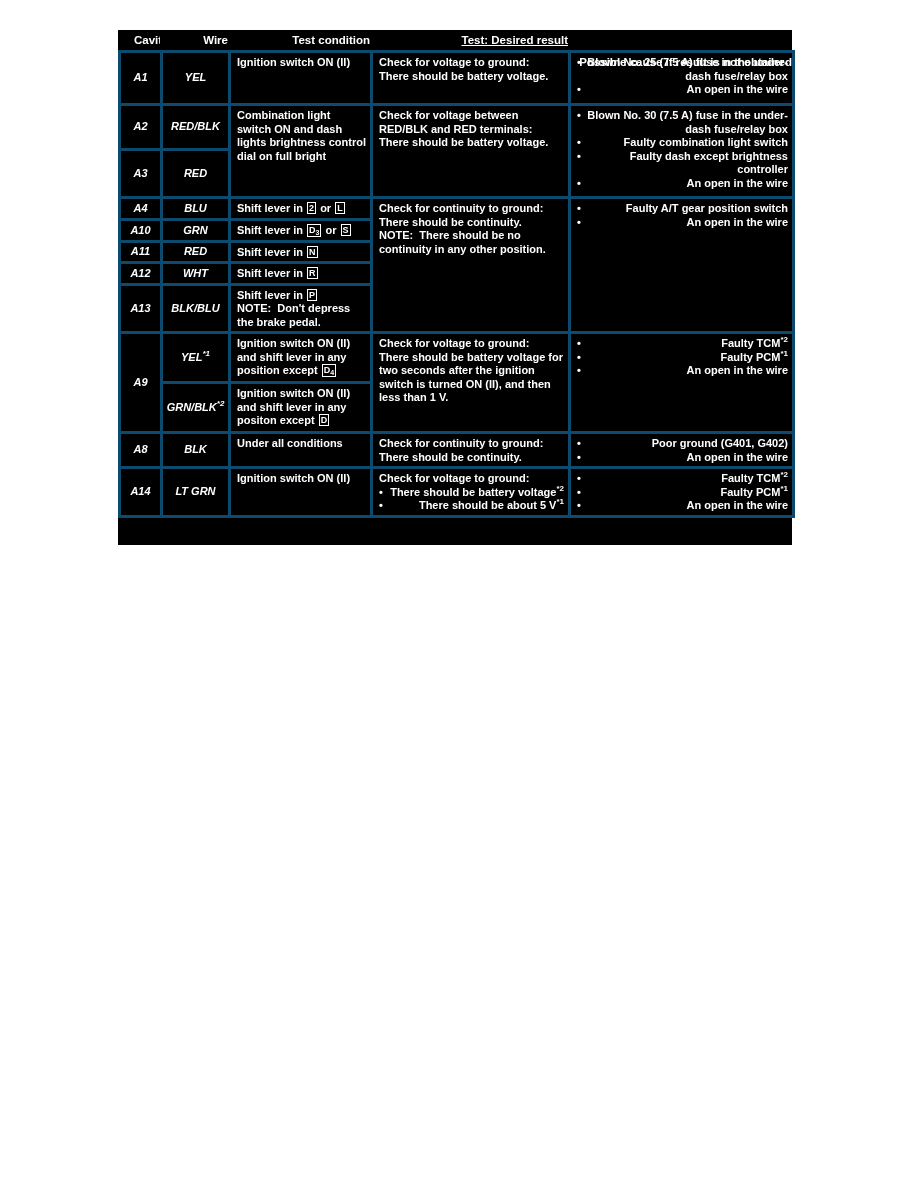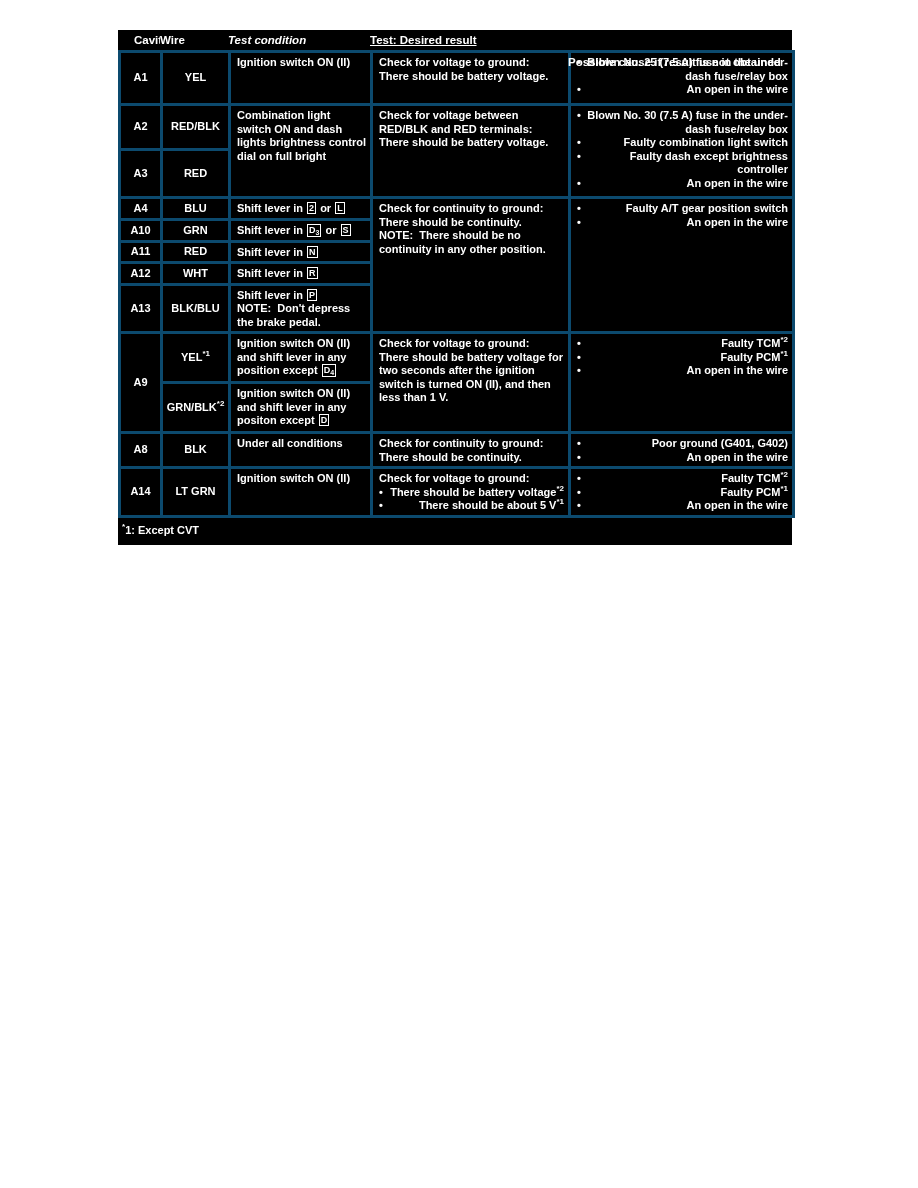--- a/index.html
+++ b/index.html
@@ -7,34 +7,34 @@
   body { width: 918px; height: 1188px; font-family: "Liberation Sans", sans-serif; }
   .page { position: relative; width: 918px; height: 1188px; background: #ffffff; overflow: hidden; }
 
   .panel {
     position: absolute; left: 118px; top: 30px; width: 674px; height: 515px;
     background: #000000; color: #ffffff; font-weight: bold;
   }
 
   
   .hdr-row { display: flex; height: 20px; align-items: center; font-size: 11.5px; }
-  .hc { text-align: left; white-space: nowrap; overflow: hidden; }
+  .hc { text-align: right; white-space: nowrap; overflow: hidden; }
   .hc.c1 { width: 42px; text-align: left; padding-left: 16px; }
   .hc.c2 { width: 68px; }
-  .hc.c3 { width: 142px; font-style: italic; }
+  .hc.c3 { width: 142px; }
   .hc.c4 { width: 198px; text-decoration: underline; }
   .hc.c5 { width: 224px; margin-top: 44px; }
 
   table.grid { border-collapse: collapse; table-layout: fixed; width: 674px; }
   .grid td {
     border: 3px solid #0c4a6e;
     font-size: 11px; line-height: 13.5px;
     vertical-align: top; padding: 3px 4px 2px 6px; overflow: hidden;
   }
-  td.cav, td.wire { text-align: center; vertical-align: middle; padding: 0 1px; }
+  td.cav, td.wire { text-align: center; vertical-align: middle; padding: 0 1px; font-style: italic; }
 
   tr.rh53 { height: 53px; } tr.rh45 { height: 45px; } tr.rh48 { height: 48px; }
   tr.rh22 { height: 22px; } tr.rh21 { height: 21px; } tr.rh44 { height: 44px; }
   tr.rh50 { height: 50px; } tr.rh34 { height: 34px; } tr.rh47 { height: 47px; }
 
   .ln { white-space: pre-wrap; }
   .bl { display: flex; }
   .bm { width: 9px; flex: none; }
   .bt { flex: 1; white-space: pre-wrap; text-align: right; }
 
@@ -266,19 +266,16 @@
               <div class="bl">
                 <span class="bm">•</span>
                 <span class="bt"><span>An open in the wire</span></span>
               </div>
             </td>
         </tr>
       </tbody>
     </table>
 
     <div class="footer">
-      <div>
-          <div class="ln"><sup>*</sup><span>1: Except CVT</span></div>
-        </div>
     </div>
 
   </div>
 </div>
 
 </body></html>

